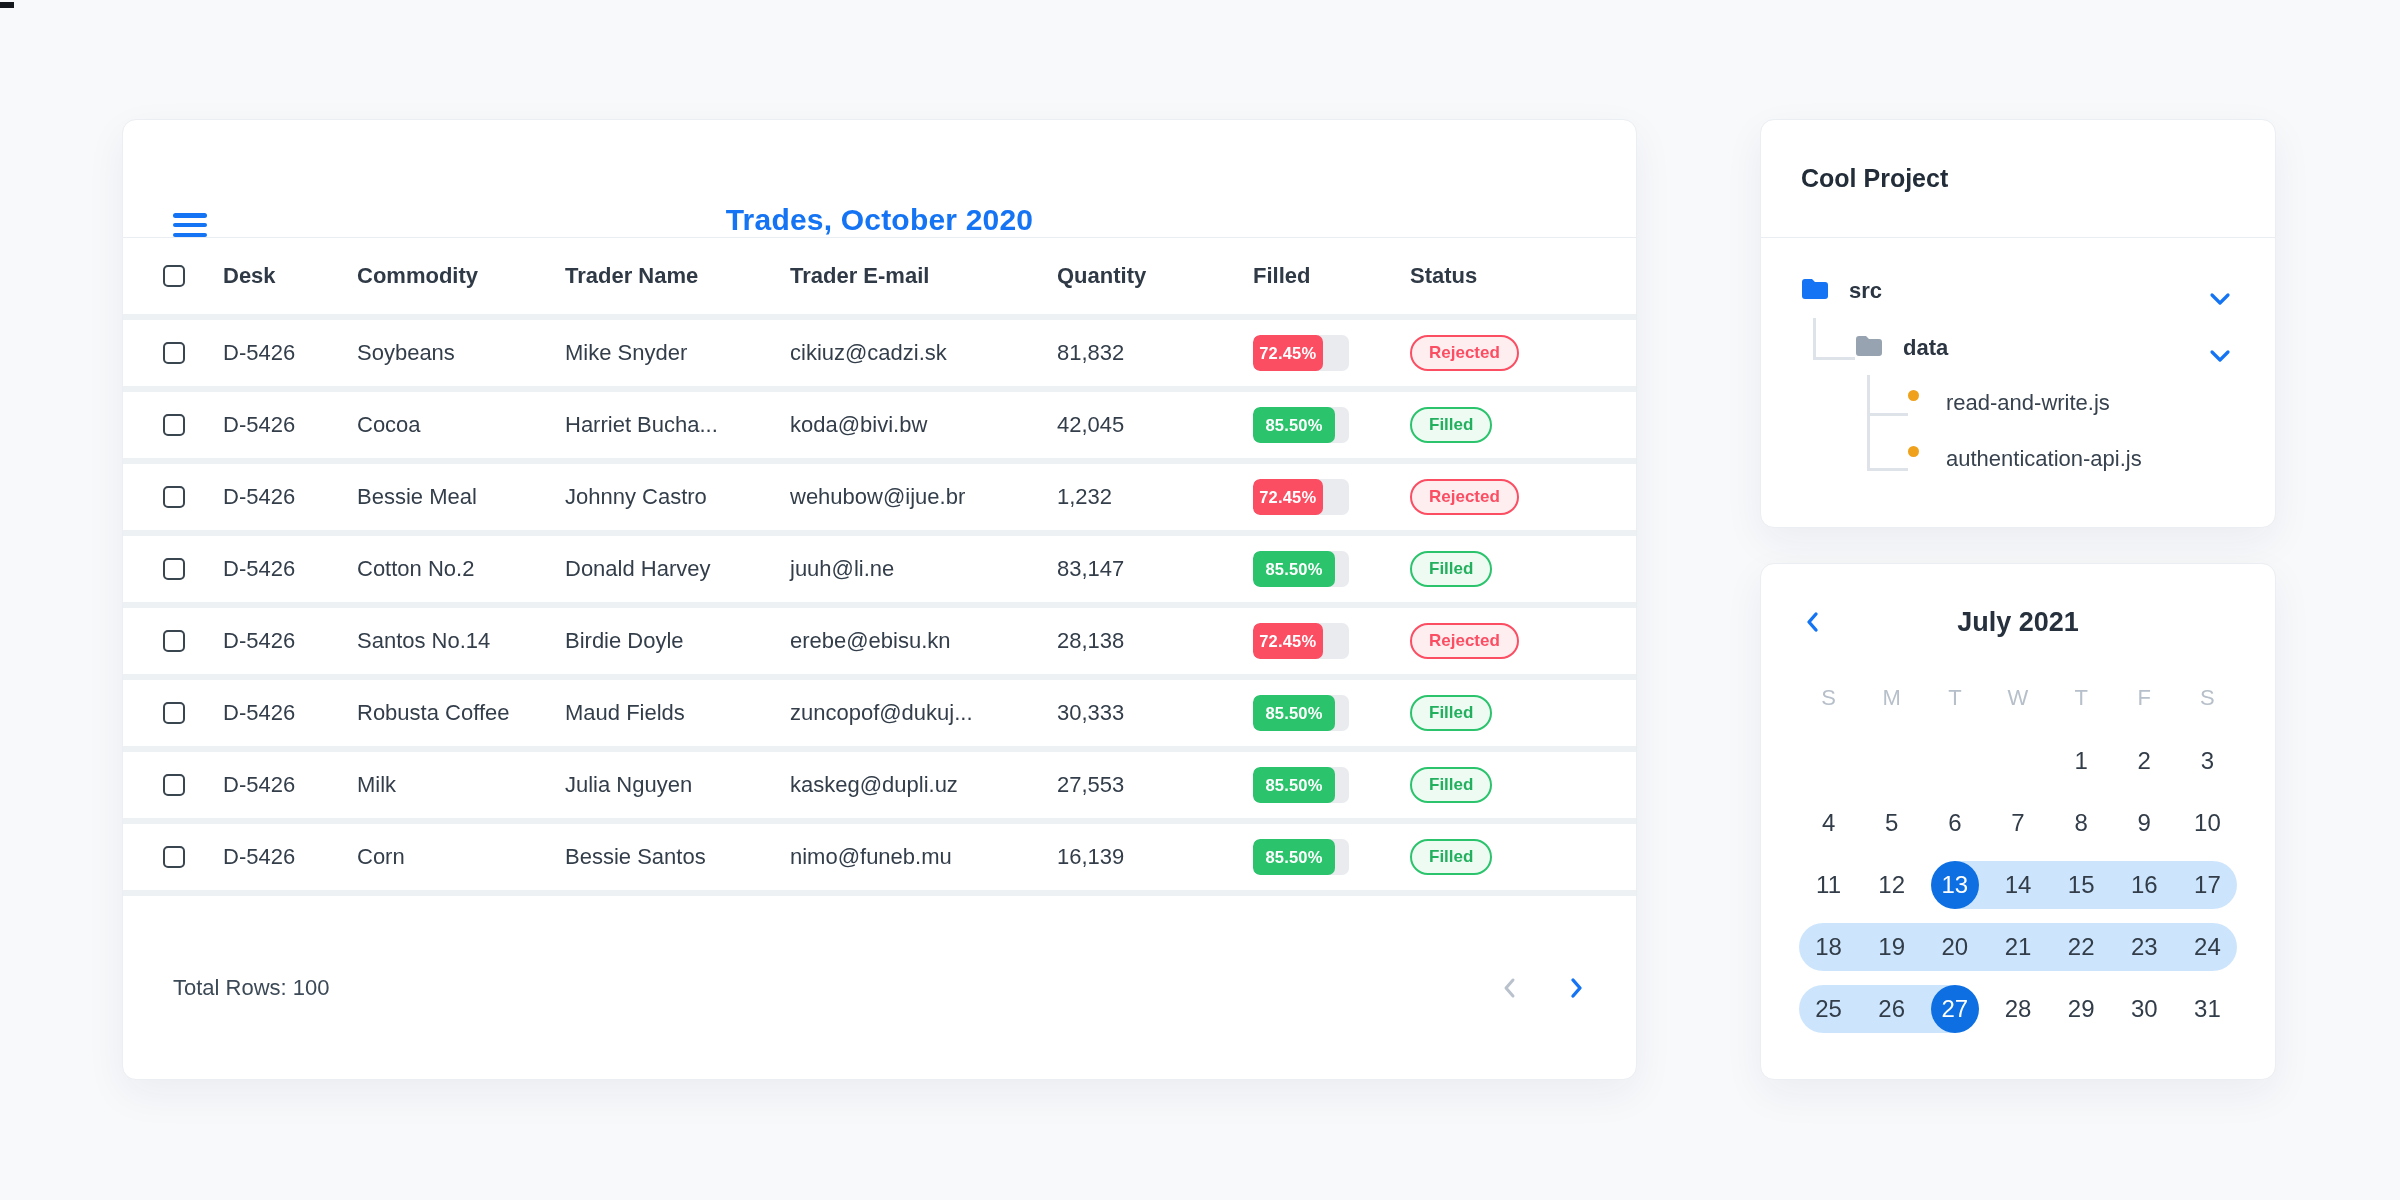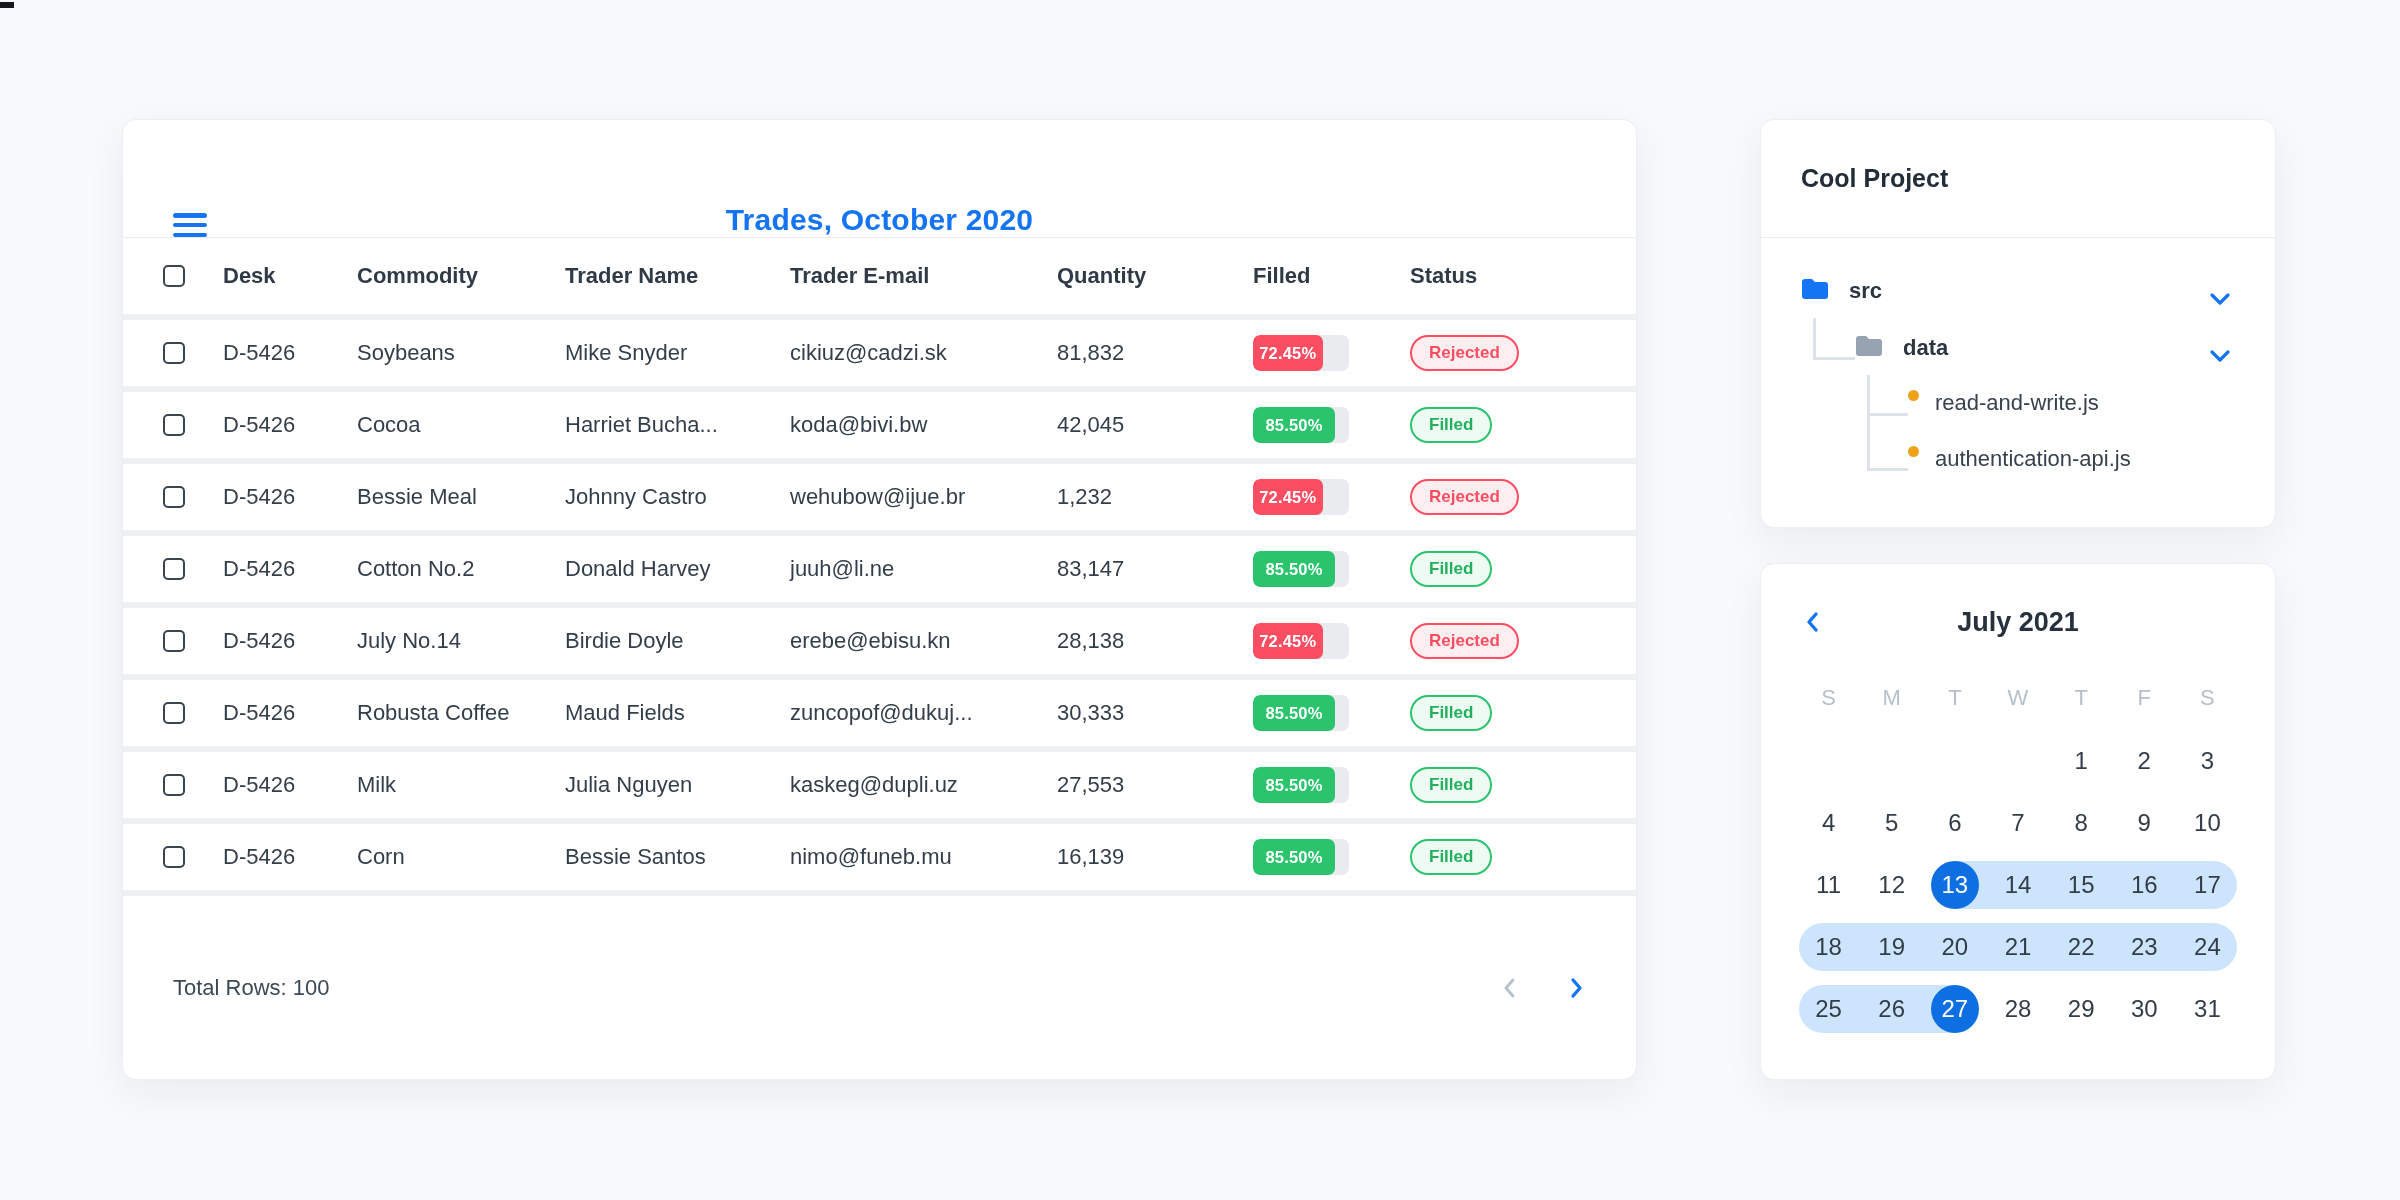--- a/index.html
+++ b/index.html
@@ -40,21 +40,21 @@
   .chev svg{display:block}
 
   
   .project{left:1760px;top:119px;width:516px;height:409px}
   .p-header{height:118px;border-bottom:1px solid var(--divider);display:flex;align-items:center;padding:0 40px;
             font-size:25px;font-weight:600;color:#222d39}
   .tree{position:relative;height:290px}
   .node{position:absolute;height:50px;display:flex;align-items:flex-start;cursor:pointer}
   .node .lbl{font-size:22px}
   .folder-lbl{font-weight:700;color:#2b3642;margin-left:20px}
-  .file-lbl{font-weight:400;color:#37424e;margin-left:16px}
+  .file-lbl{font-weight:400;color:#37424e;margin-left:27px}
   .dot{width:11px;height:11px;border-radius:50%;background:var(--orange)}
   .tree .down-chev{position:absolute;right:44px;cursor:pointer}
   .conn{position:absolute;background:#dde3e9}
 
   
   .calendar{left:1760px;top:563px;width:516px;height:517px}
   .cal-head{position:relative;height:96px;margin-top:10px;display:flex;align-items:center;justify-content:center}
   .cal-title{font-size:27px;font-weight:700;color:#26313d}
   .cal-prev{position:absolute;left:44px;top:0;bottom:0;display:flex;align-items:center;cursor:pointer}
   .dow{margin:4px 36px 0;display:grid;grid-template-columns:repeat(7,1fr);height:48px;align-items:center}
@@ -143,21 +143,21 @@
         <span>juuh@li.ne</span>
         <span>83,147</span>
         <div class="pbar">
           <div class="pfill" style="width: 85.5%; background: var(--green);">85.50%</div>
         </div>
         <span><span class="pill filled">Filled</span></span>
       </div>
       <div class="grid-row trow">
         <span class="cbx"></span>
         <span>D-5426</span>
-        <span>July No.14</span>
+        <span>Santos No.14</span>
         <span>Birdie Doyle</span>
         <span>erebe@ebisu.kn</span>
         <span>28,138</span>
         <div class="pbar">
           <div class="pfill" style="width: 72.45%; background: var(--red);">72.45%</div>
         </div>
         <span><span class="pill rejected">Rejected</span></span>
       </div>
       <div class="grid-row trow">
         <span class="cbx"></span>

